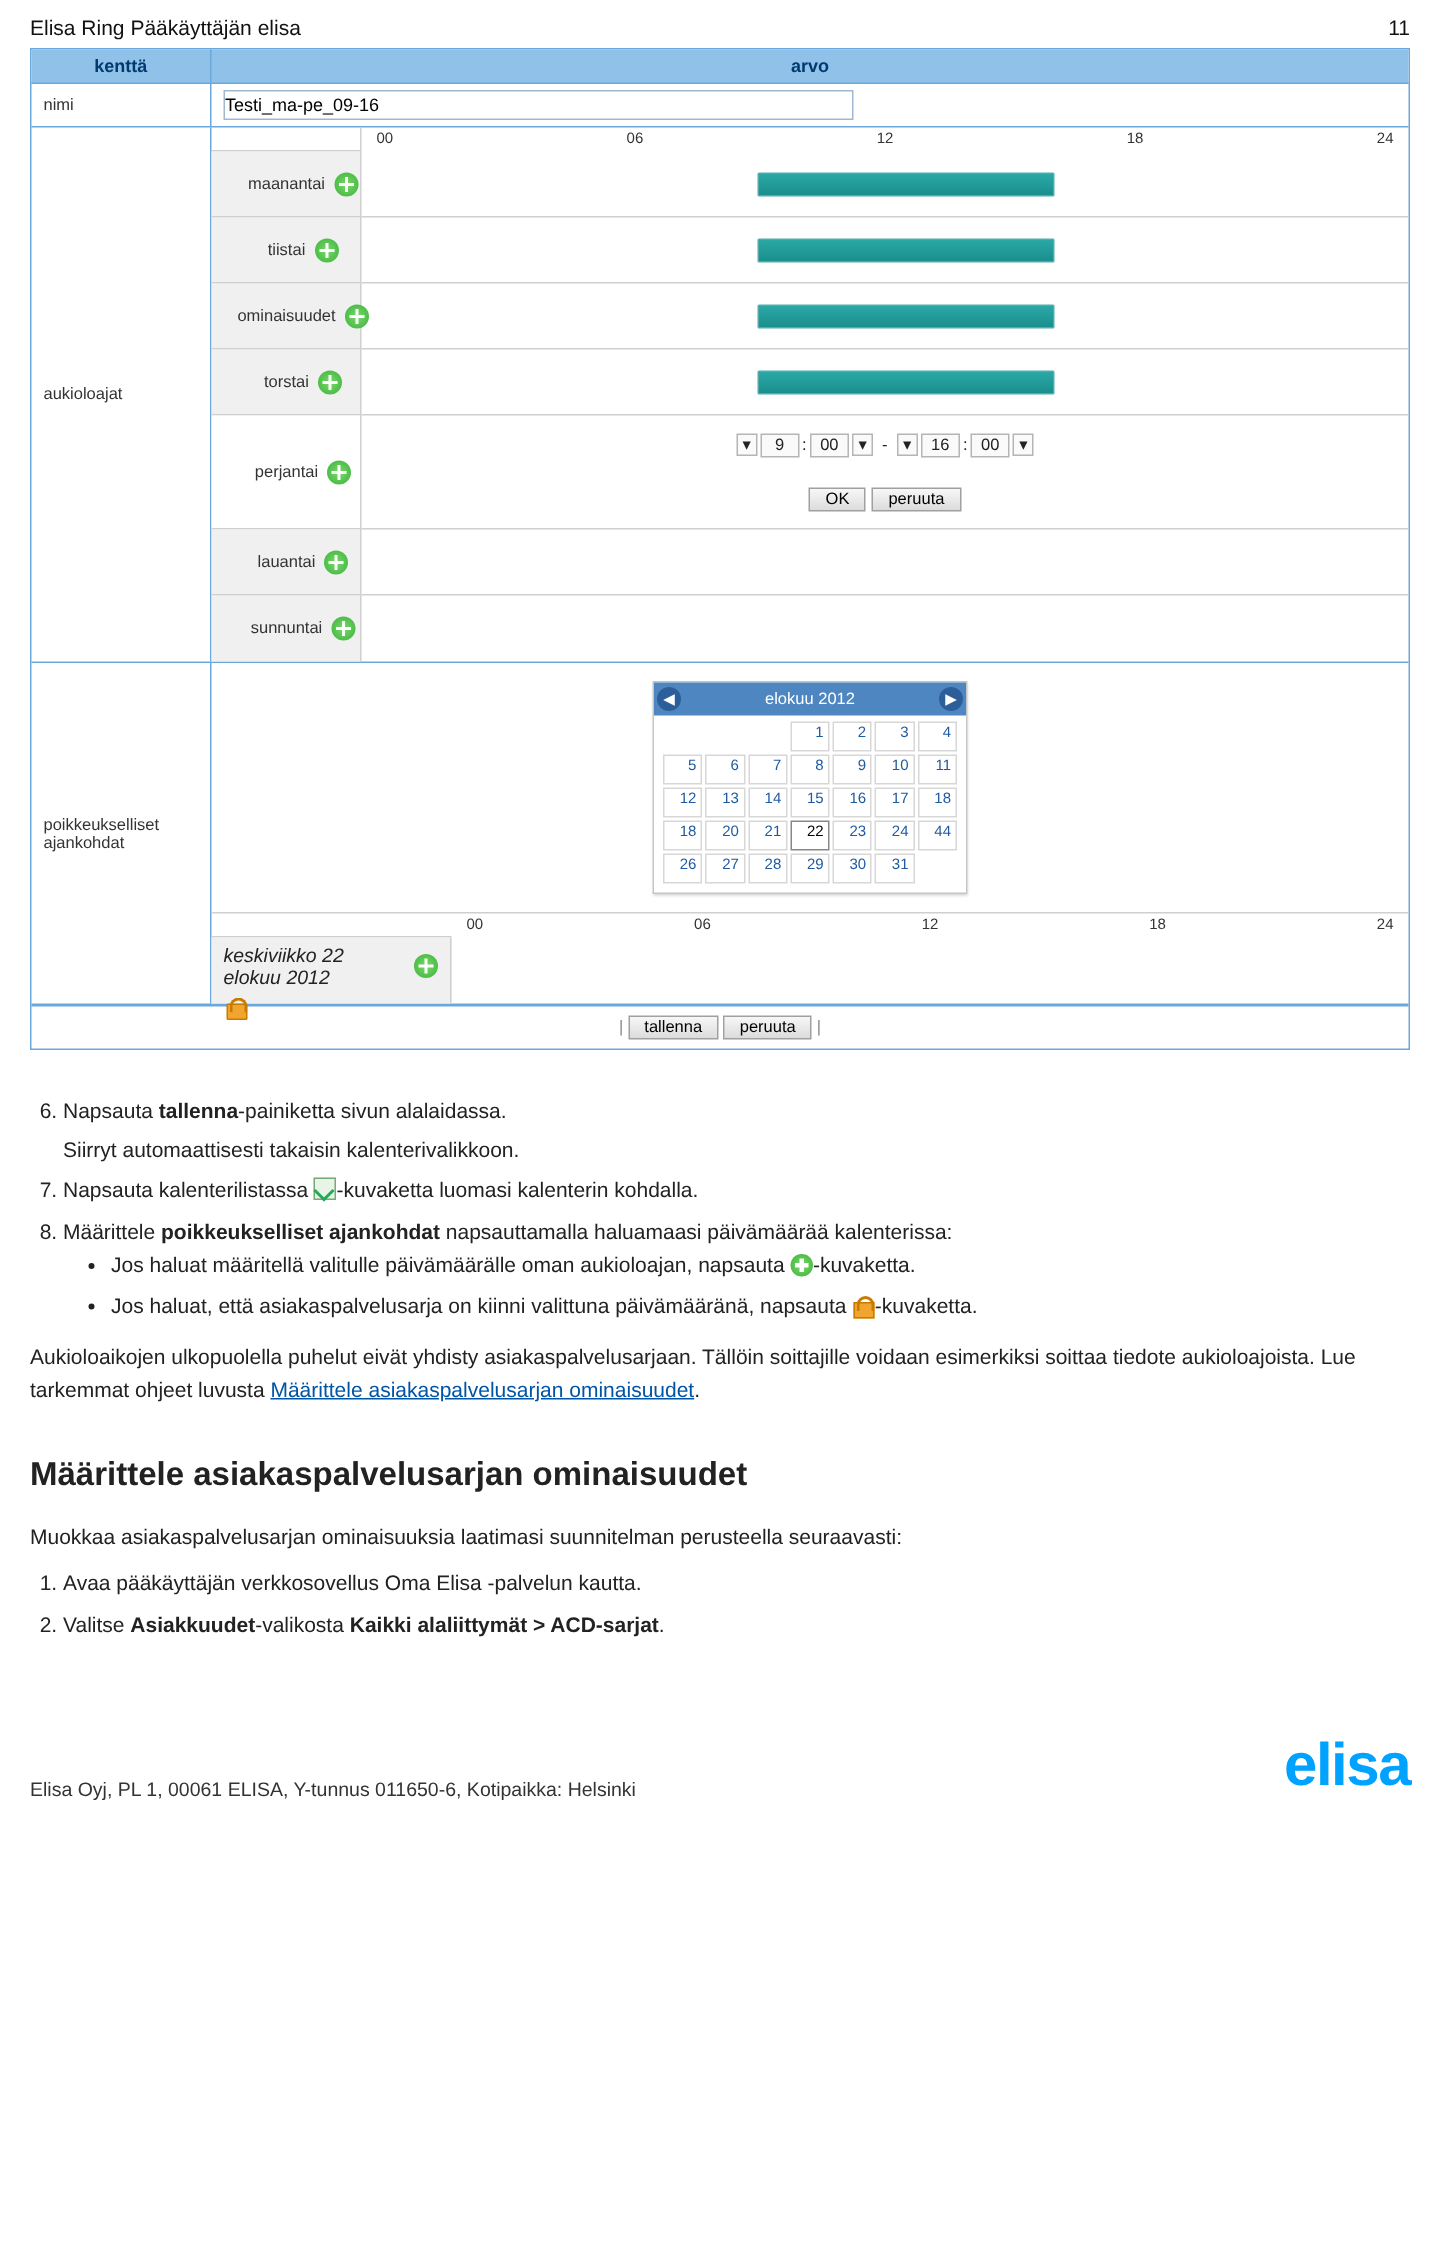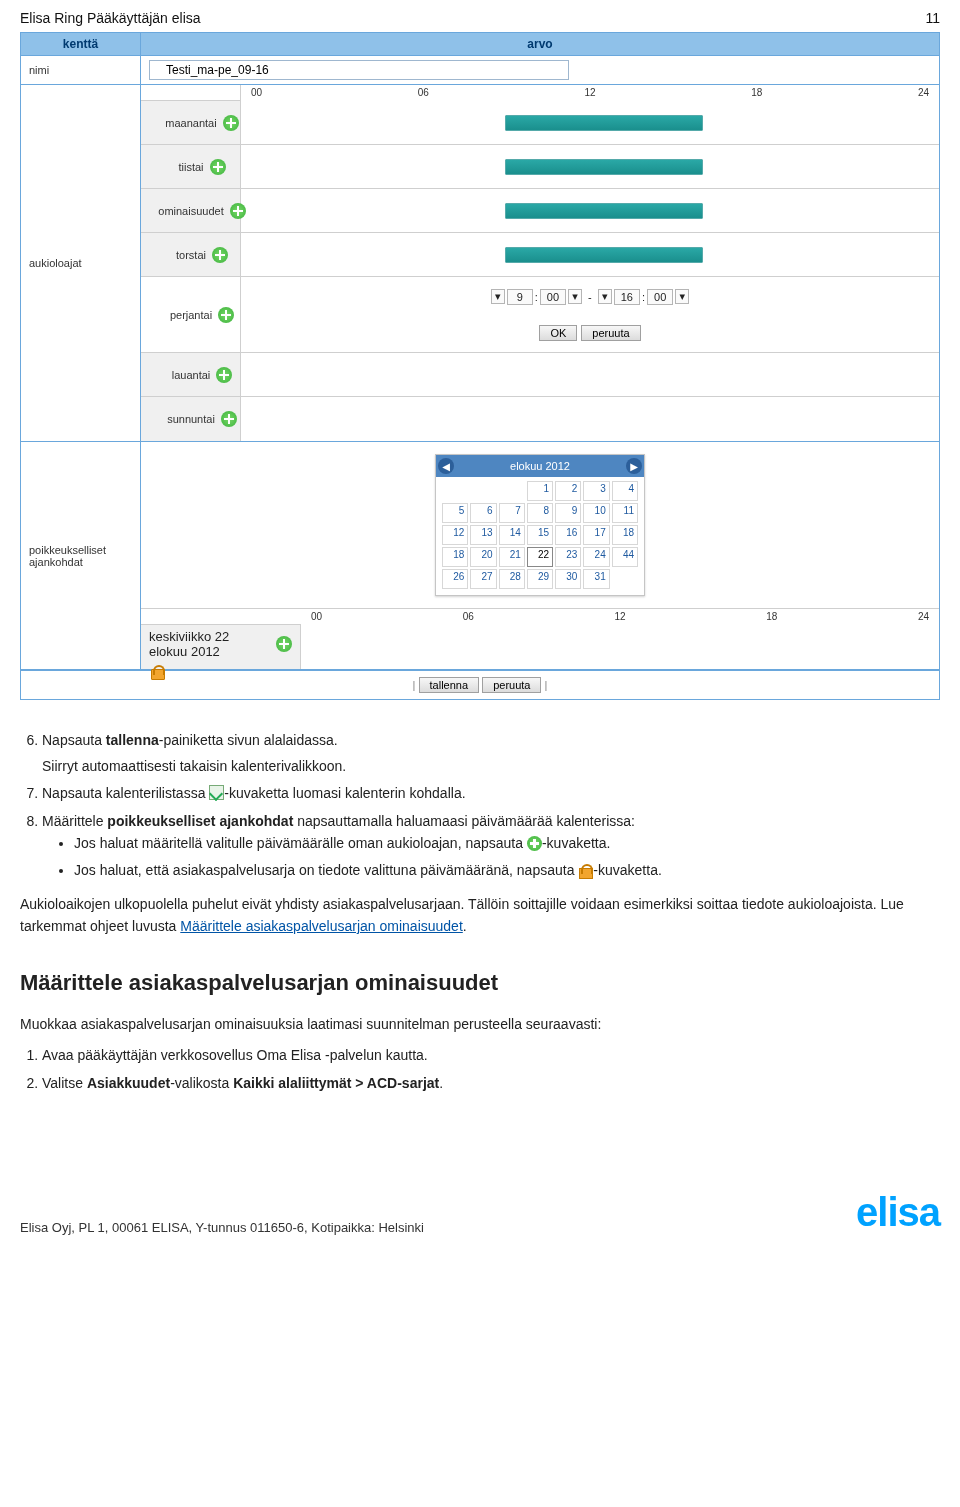--- a/index.html
+++ b/index.html
@@ -25,21 +25,21 @@
     border-bottom: 1px solid #6aa7dc;
     font-size: 12px;
   }
   .ui-head .c1 { width: 120px; padding: 4px 8px; border-right: 1px solid #6aa7dc; text-align: center; }
   .ui-head .c2 { flex: 1; padding: 4px 8px; text-align: center; }
   .row { display: flex; border-bottom: 1px solid #6aa7dc; }
   .row:last-child { border-bottom: none; }
   .cell-label { width: 120px; padding: 4px 8px; font-size: 11px; color: #333; display:flex; align-items:center; border-right: 1px solid #6aa7dc;}
   .cell-body  { flex: 1; padding: 4px 8px; position: relative; }
   .name-input {
-    width: 420px; height: 20px; font-size: 12px; padding: 1px 16px;
+    width: 420px; height: 20px; font-size: 12px; padding: 1px 0;
     border: 1px solid #9fb7cf; background: #fff;
   }
   
   .sched-wrap { display:flex; }
   .day-col {
     width: 100px; border-right: 1px solid #cfcfcf;
   }
   .day-row {
     height: 44px;
     display:flex; align-items:center; justify-content:center; gap:6px;
@@ -165,21 +165,21 @@
     content:""; position:absolute; left:1px; top:5px; width:12px; height:9px;
     background:#f2a52e; border:1px solid #c77b00;
   }
   .inline-icon-lock::after {
     content:""; position:absolute; left:3px; top:1px; width:8px; height:8px;
     border:2px solid #c77b00; border-bottom:none; border-radius:6px 6px 0 0;
   }
   a.link { color:#0054a6; text-decoration: underline; }
   h2.doc-h { font-size: 22px; font-weight: bold; margin: 28px 0 14px 0; }
   .footer {
-    margin-top: 95px; display:flex; justify-content:space-between; align-items:flex-end;
+    margin-top: 60px; display:flex; justify-content:space-between; align-items:flex-end;
     font-size: 13px; color:#333;
   }
   .elisa-logo {
     font-size: 40px; color:#00a2ff; font-weight:bold; font-family: Arial, sans-serif;
     letter-spacing:-1px;
   }
 </style>
 </head>
 <body>
 
@@ -327,21 +327,21 @@
             <div class="cal-cell">29</div>
             <div class="cal-cell">30</div>
             <div class="cal-cell">31</div>
           </div>
       </div>
 
       <div class="sched-wrap" style="border-top:1px solid #cfcfcf;">
         <div style="width:160px;">
           <div style="height:16px;border-bottom:1px solid #cfcfcf;"></div>
           <div class="exc-daylabel">
-            <span style="display:flex;gap:6px;align-items:center;">
+            <span style="display:flex;gap:6px;align-items:center;font-style:italic;">
               <span>keskiviikko 22 elokuu 2012</span>
               <span class="add-icon"></span>
             </span>
             <span class="lock-icon"></span>
           </div>
         </div>
         <div class="sched-area">
           <div class="ticklabels">
             <span>00</span>
             <span>06</span>
@@ -372,21 +372,21 @@
     <li>
       <span>Napsauta kalenterilistassa </span><span class="inline-icon-edit"></span><span>-kuvaketta luomasi kalenterin kohdalla.</span>
     </li>
     <li>
       <span>Määrittele </span><b>poikkeukselliset ajankohdat</b><span> napsauttamalla haluamaasi päivämäärää kalenterissa:</span>
       <ul>
         <li>
           <span>Jos haluat määritellä valitulle päivämäärälle oman aukioloajan, napsauta </span><span class="inline-icon-add"></span><span>-kuvaketta.</span>
         </li>
         <li>
-          <span>Jos haluat, että asiakaspalvelusarja on tiedote valittuna päivämääränä, napsauta </span><span class="inline-icon-lock"></span><span>-kuvaketta.</span>
+          <span>Jos haluat, että asiakaspalvelusarja on kiinni valittuna päivämääränä, napsauta </span><span class="inline-icon-lock"></span><span>-kuvaketta.</span>
         </li>
       </ul>
     </li>
   </ol>
 
   <p style="margin-top:12px;">
     <span>Aukioloaikojen ulkopuolella puhelut eivät yhdisty asiakaspalvelusarjaan. Tällöin soittajille voidaan esimerkiksi soittaa tiedote aukioloajoista. Lue tarkemmat ohjeet luvusta </span><a class="link" href="#">Määrittele asiakaspalvelusarjan ominaisuudet</a><span>.</span>
   </p>
 
   <h2 class="doc-h">Määrittele asiakaspalvelusarjan ominaisuudet</h2>

